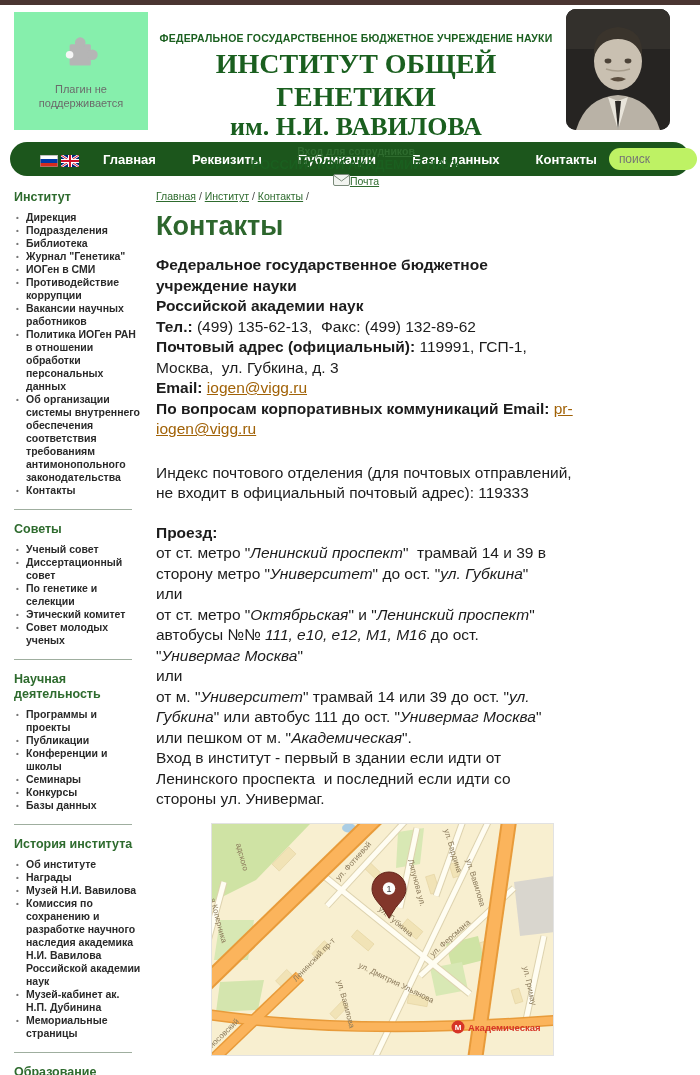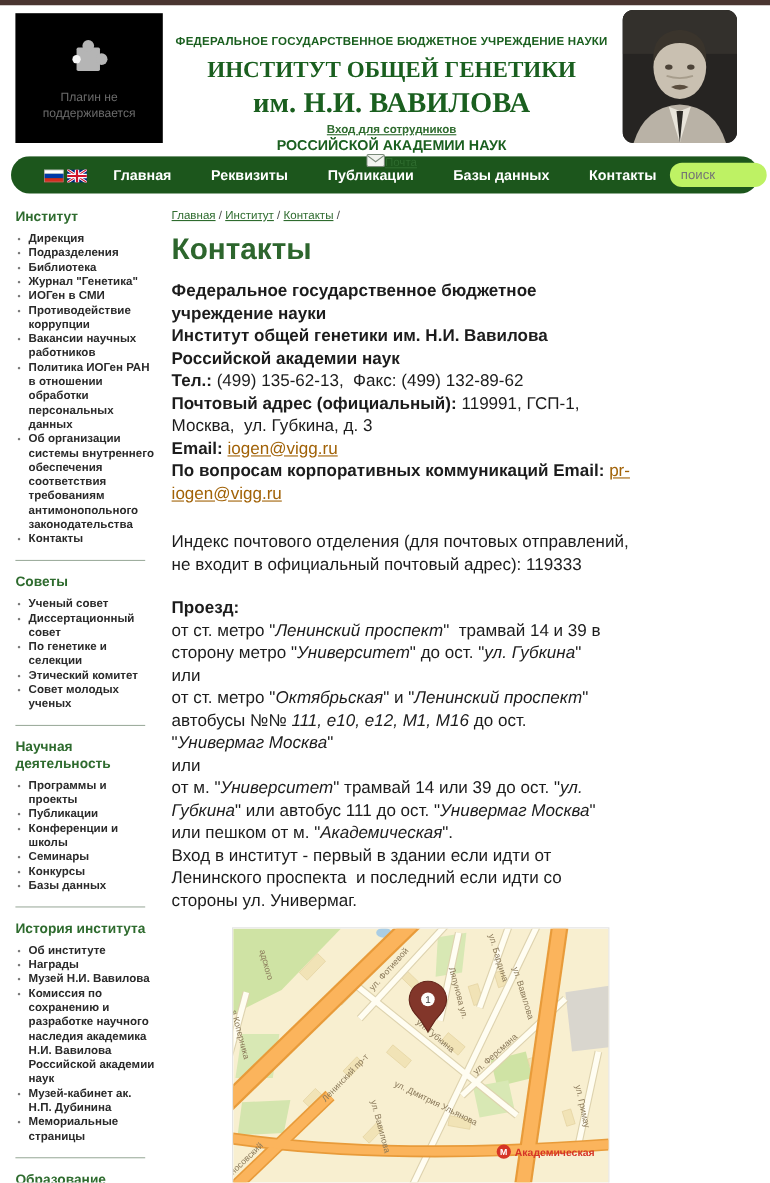--- a/index.html
+++ b/index.html
@@ -5,26 +5,26 @@
   * { box-sizing: border-box; margin: 0; padding: 0; }
   html,body { width:700px; background:#fff; }
   body { height:1075px; overflow:hidden; position:relative;
          font-family:"Liberation Sans", sans-serif; color:#1c1c1c; }
 
   .top-bar { height:5px; background:#4a3531; }
 
   
   .header { position:relative; height:137px; background:#fff; }
   .plugin-box { position:absolute; left:14px; top:7px; width:134px; height:118px;
-                background:#000000; display:flex; flex-direction:column;
+                background:#86efac; display:flex; flex-direction:column;
                 align-items:center; justify-content:center; gap:9px; }
   .plugin-text { font-size:11px; color:#6b6b6b; text-align:center; line-height:14px; width:96px; }
   .header-center { position:absolute; left:150px; top:27px; width:412px; text-align:center; }
   .org-type { font-size:10.5px; font-weight:bold; color:#1a5f1f; letter-spacing:.2px; }
-  .title1 { font-family:"Liberation Serif", serif; font-weight:bold; font-size:21px;
+  .title1 { font-family:"Liberation Serif", serif; font-weight:bold; font-size:28px;
             line-height:33px; color:#1a5f1f; margin-top:3px; }
   .title2 { font-family:"Liberation Serif", serif; font-weight:bold; font-size:26px;
             line-height:27px; color:#1a5f1f; }
   .header-bottom-row { display:flex; align-items:center; justify-content:space-between; margin-top:5px;flex-direction:column; }
   .staff-login { font-size:10.5px; color:#2e6b2e; text-decoration:underline; font-weight:bold; cursor:pointer; }
   .subtitle { font-size:13px; font-weight:bold; color:#1a5f1f; }
   .mail { display:flex; align-items:center; gap:0; cursor:pointer; }
   .mail-label { font-size:10.5px; color:#2e6b2e; text-decoration:underline; }
   .photo { position:absolute; right:30px; top:4px; width:104px; height:121px;
            border-radius:10px; overflow:hidden; background:#242424; }
@@ -210,21 +210,20 @@
       <div class="sb-title">Образование</div>
     </aside>
 
   <main class="main">
     <div class="breadcrumb"><a class="crumb">Главная</a><span class="crumb-sep"> / </span><a class="crumb">Институт</a><span class="crumb-sep"> / </span><a class="crumb">Контакты</a><span class="crumb-sep"> / </span></div>
     <h1 class="page-title">Контакты</h1>
 
     <div class="contact-block">
         <div class="rt-line"><span class="b">Федеральное государственное бюджетное</span></div>
         <div class="rt-line"><span class="b">учреждение науки</span></div>
-        <div class="rt-line"><span class="b">Институт общей генетики им. Н.И. Вавилова</span></div>
         <div class="rt-line"><span class="b">Российской академии наук</span></div>
         <div class="rt-line"><span class="b">Тел.:</span><span> (499) 135-62-13, &nbsp;Факс: (499) 132-89-62</span></div>
         <div class="rt-line"><span class="b">Почтовый адрес (официальный):</span><span> 119991, ГСП-1,</span></div>
         <div class="rt-line"><span>Москва, &nbsp;ул. Губкина, д. 3</span></div>
         <div class="rt-line"><span class="b">Email:</span><span> </span><a class="link">iogen@vigg.ru</a></div>
         <div class="rt-line"><span class="b">По вопросам корпоративных коммуникаций Email:</span><span> </span><a class="link">pr-iogen@vigg.ru</a></div>
       </div>
 
     <p class="index-note">Индекс почтового отделения (для почтовых отправлений, не входит в официальный почтовый адрес): 119333</p>
 

